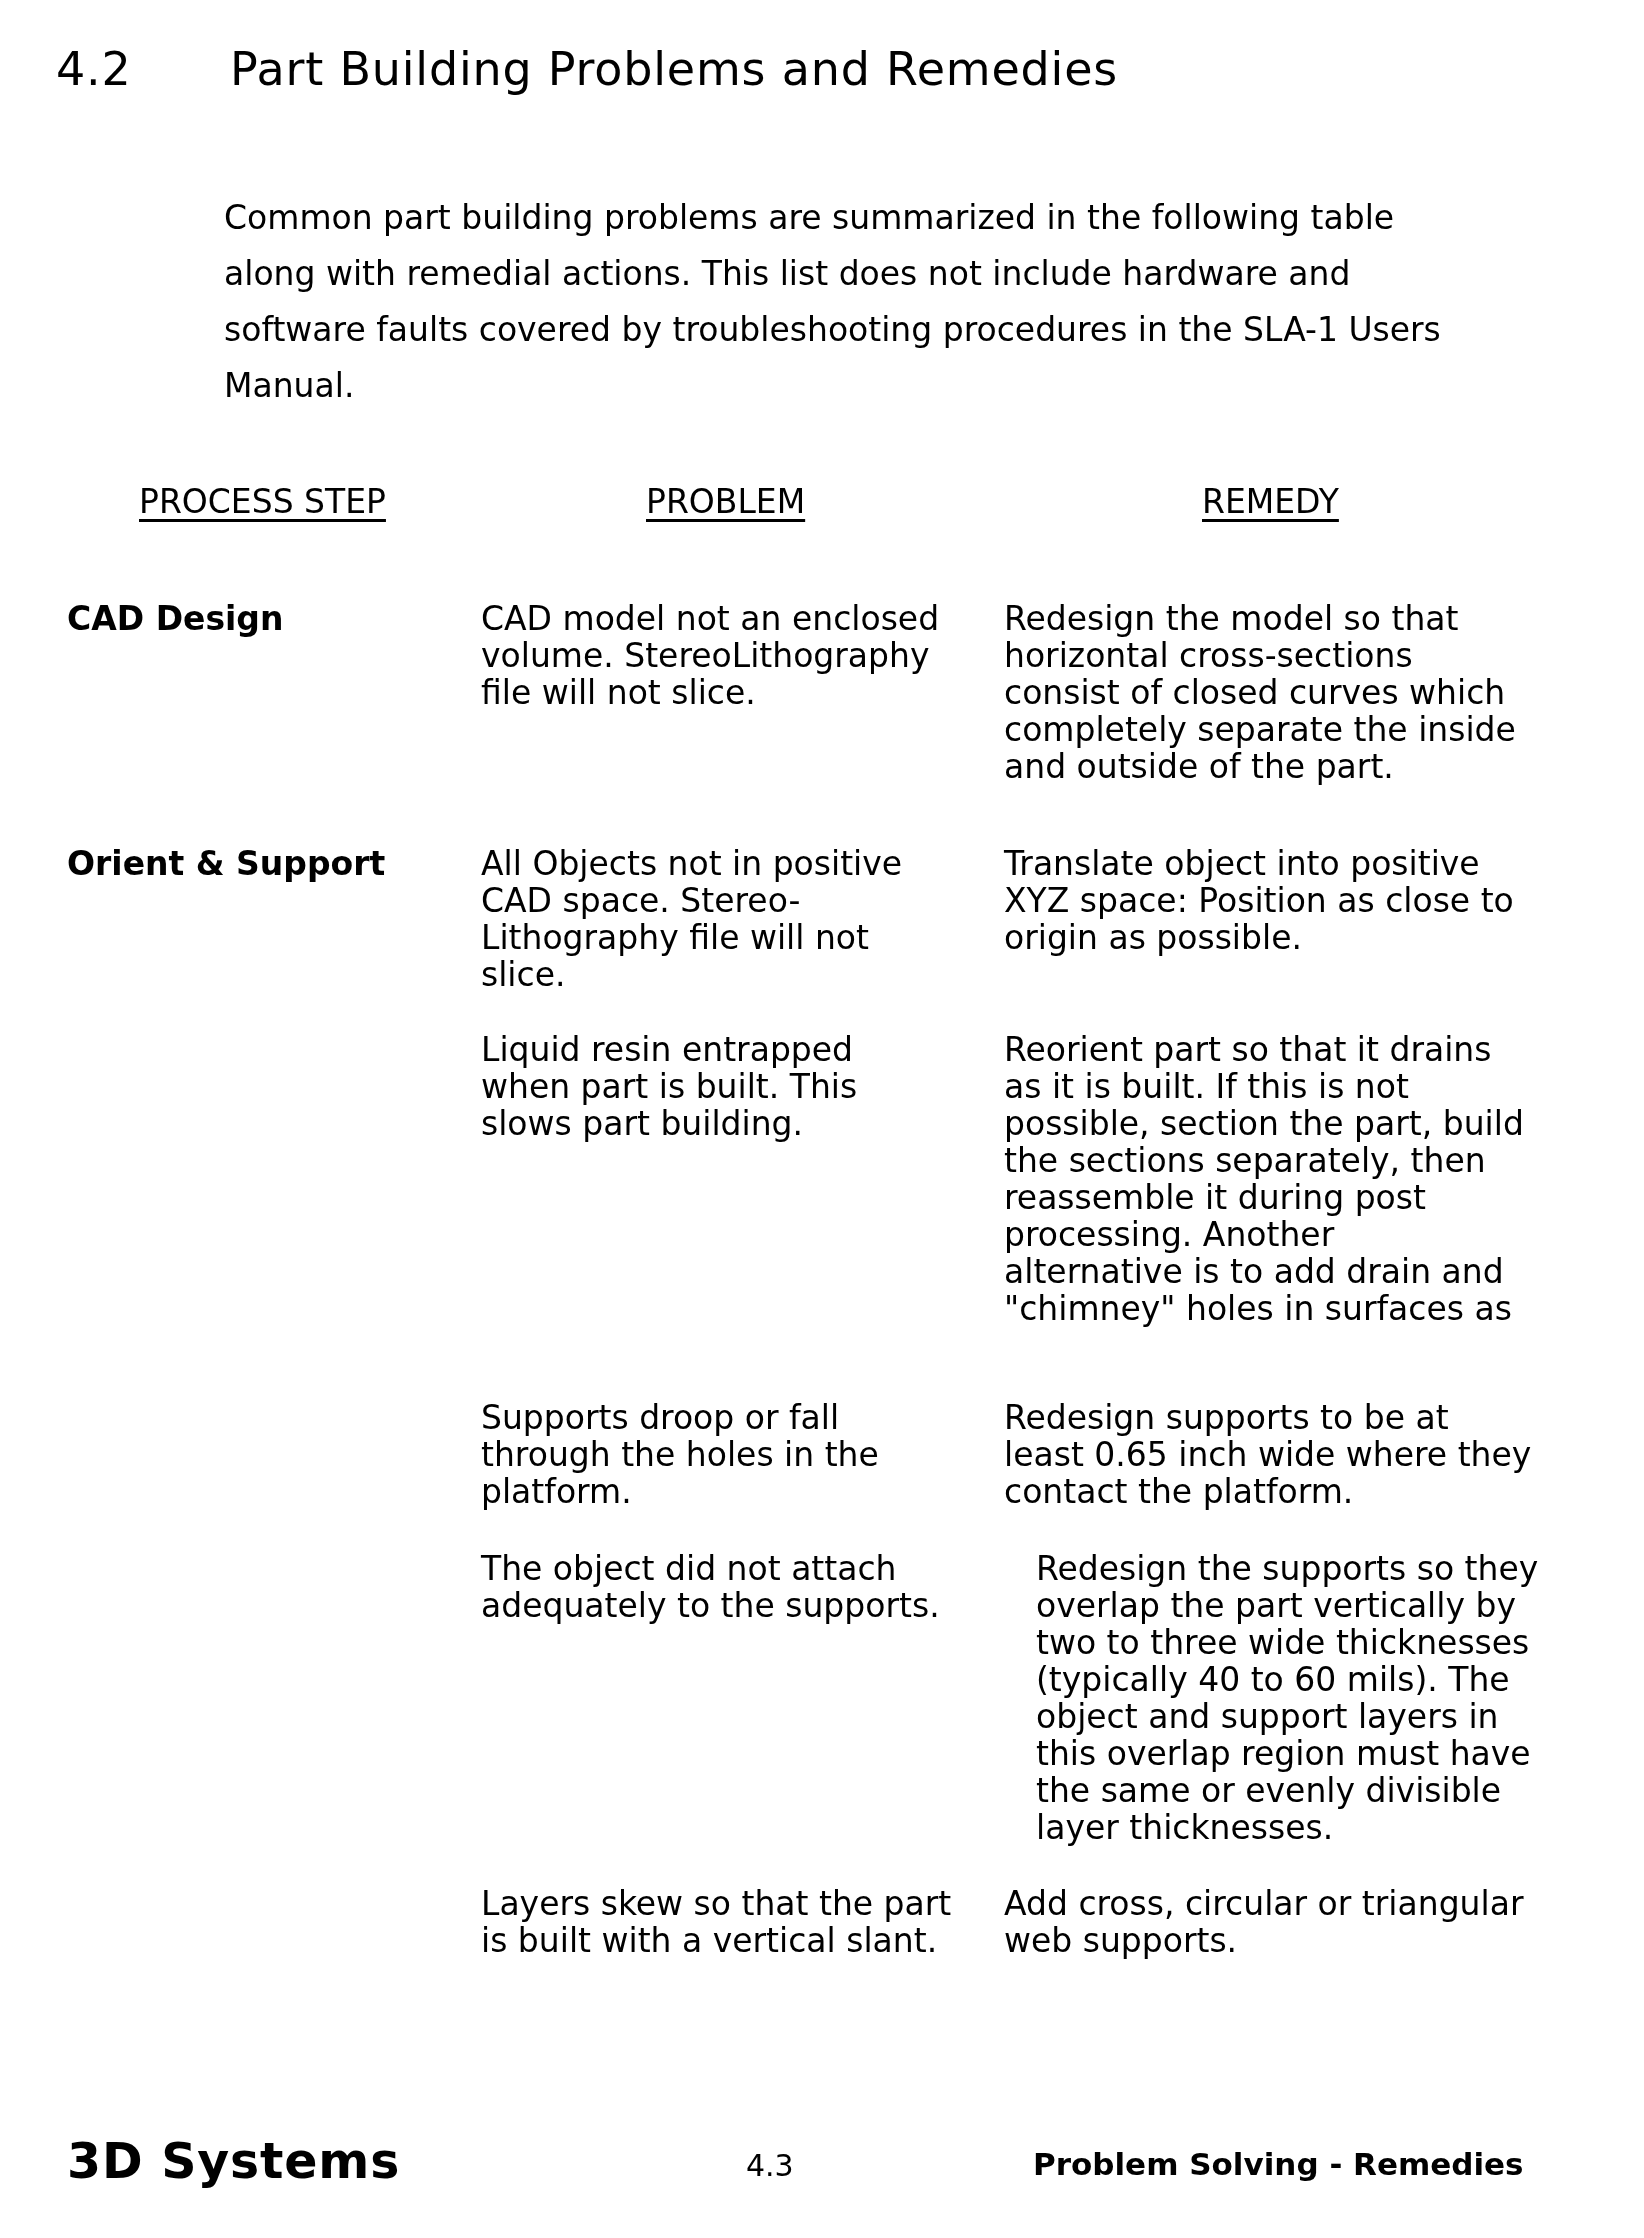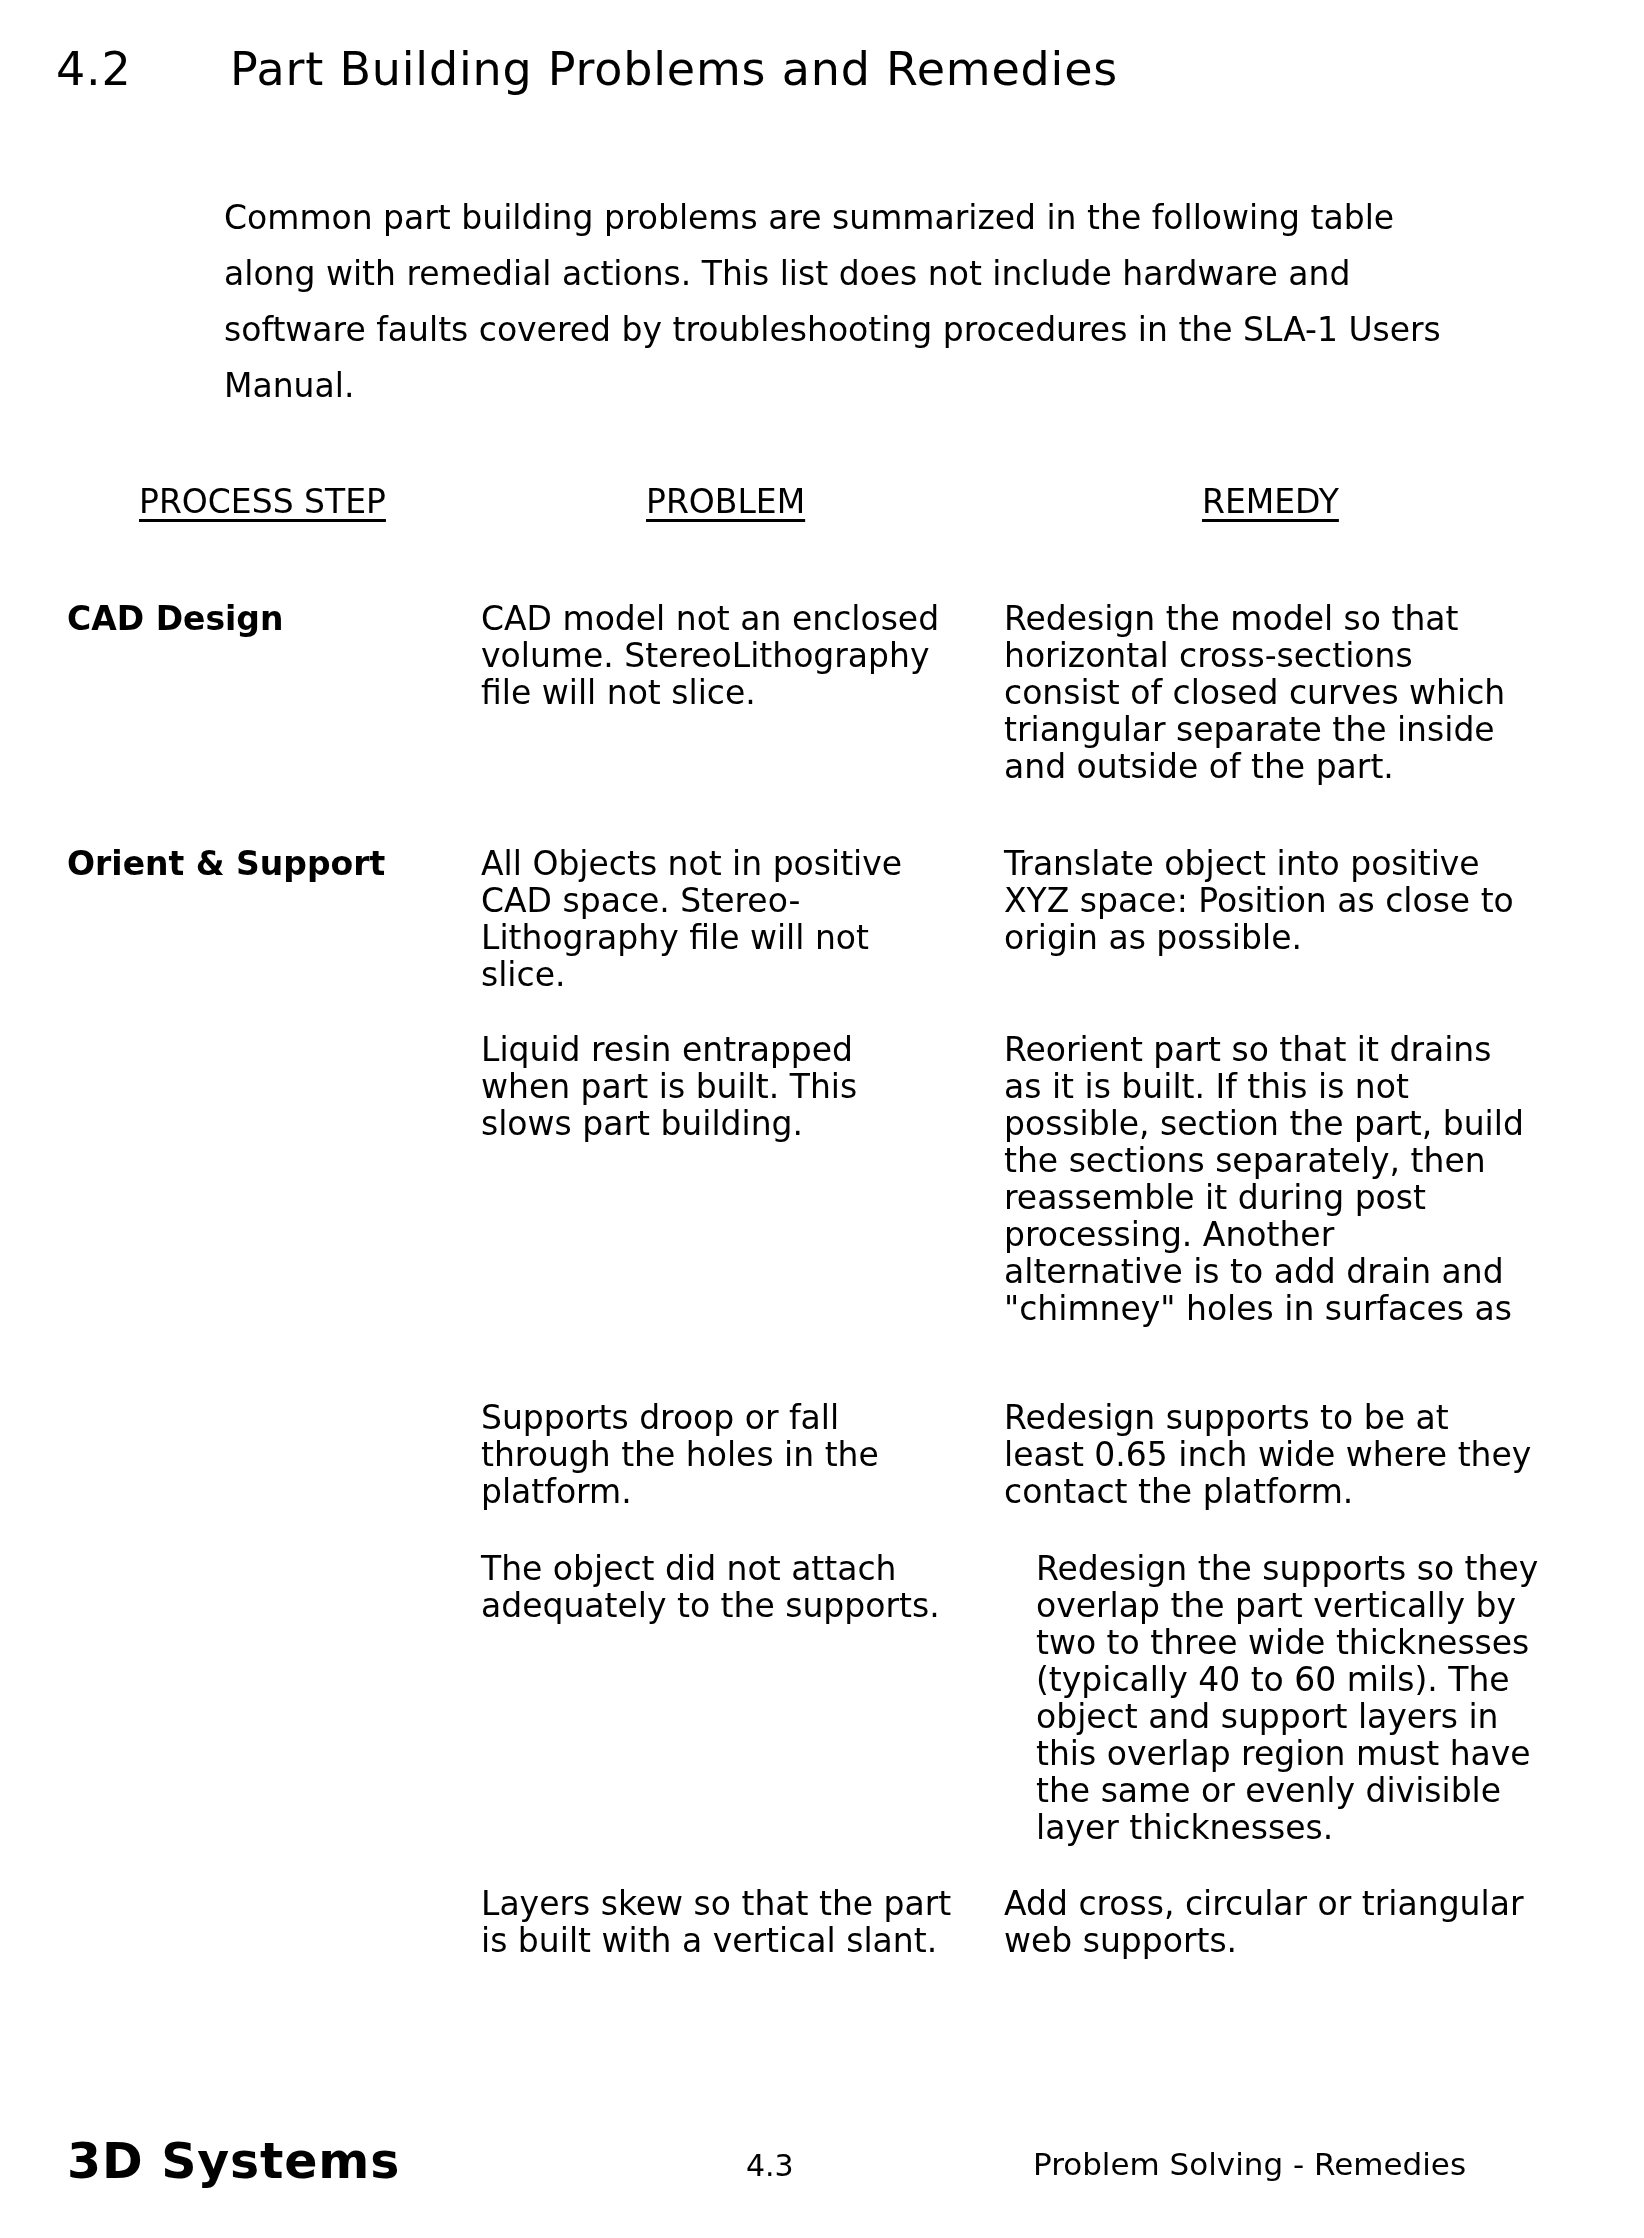--- a/index.html
+++ b/index.html
@@ -13,21 +13,21 @@
   .intro { top: 190px; left: 224px; width: 1314px; font-size: 33px; line-height: 56px; white-space: normal; }
   .intro span { display: block; white-space: nowrap; }
   .hdr { top: 482px; font-size: 33px; text-decoration: underline; text-underline-offset: 5.9px; text-decoration-thickness: 2.5px; }
   .cell { font-size: 33px; line-height: 37px; }
   .cell span { display: block; white-space: nowrap; }
   .step { left: 67px; font-weight: bold; }
   .prob { left: 481px; }
   .rem  { left: 1004px; }
   .foot-brand { top: 2133px; left: 67px; font-size: 49px; font-weight: bold; letter-spacing: 0.8px; }
   .foot-page  { top: 2148px; left: 746px; font-size: 30px; }
-  .foot-sect  { top: 2146px; left: 1033px; font-size: 31px; }
+  .foot-sect  { top: 2146px; left: 1033px; font-size: 31px; font-weight: bold; }
 </style>
 </head>
 <body>
 
 <div class="abs title">
   <span class="num">4.2</span><span>Part Building Problems and Remedies</span>
 </div>
 
 <div class="abs intro">
   <span>Common part building problems are summarized in the following table</span>
@@ -46,21 +46,21 @@
         <div class="abs cell step" style="top: 600px;">CAD Design</div>
         <div class="abs cell prob" style="top: 600px;">
           <span>CAD model not an enclosed</span>
           <span>volume.  StereoLithography</span>
           <span>file will not slice.</span>
         </div>
         <div class="abs cell rem" style="top: 600px;">
           <span>Redesign the model so that</span>
           <span>horizontal cross-sections</span>
           <span>consist of closed curves which</span>
-          <span>triangular separate the inside</span>
+          <span>completely separate the inside</span>
           <span>and outside of the part.</span>
         </div>
       </div>
       <div>
         <div class="abs cell step" style="top: 845px;">Orient &amp; Support</div>
         <div class="abs cell prob" style="top: 845px;">
           <span>All Objects not in positive</span>
           <span>CAD space.  Stereo-</span>
           <span>Lithography file will not</span>
           <span>slice.</span>

